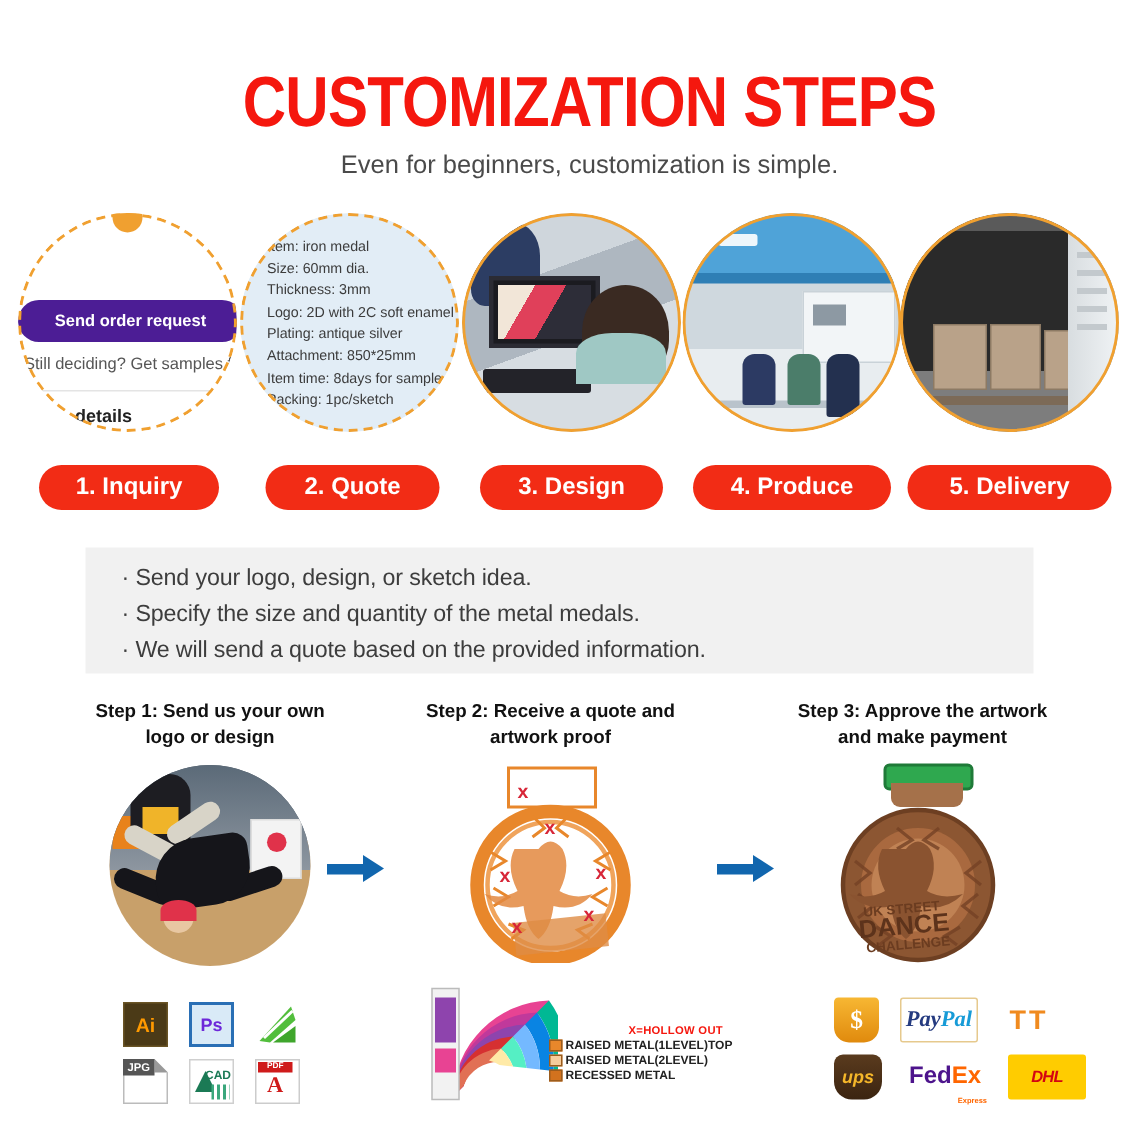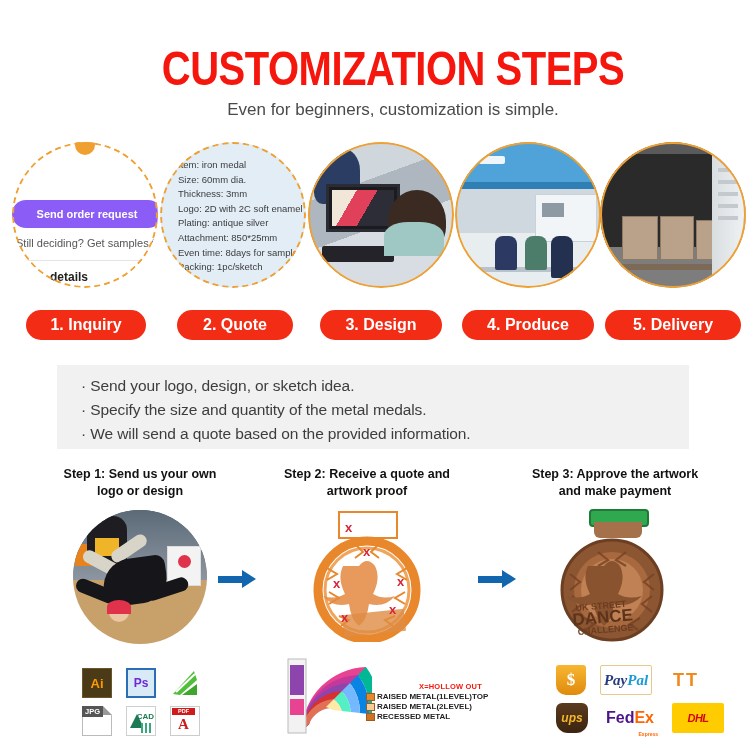--- a/index.html
+++ b/index.html
@@ -38,21 +38,21 @@
   .circ-dot {
     position: absolute; top: -7px; left: 50%; margin-left: -10px;
     width: 20px; height: 20px; border-radius: 50%; background: #F0A030; z-index: 5;
   }
   .circ-img { position: absolute; inset: 0; overflow: hidden; border-radius: 50%; }
 
   
   .inq { position: absolute; inset: 0; background: #fff; }
   .inq-btn {
     position: absolute; left: 0px; top: 58px; width: 150px; height: 28px;
-    background: #8b5cf6; border-radius: 14px; color: #fff;
+    background: #4c1d95; border-radius: 14px; color: #fff;
     font-size: 11px; font-weight: bold; line-height: 28px; text-align: center;
   }
   .inq-txt {
     position: absolute; left: 4px; top: 95px; width: 150px;
     font-size: 11px; color: #555; white-space: nowrap;
   }
   .inq-rule { position: absolute; left: 10px; top: 118px; width: 120px; height: 1px; background: #e4e4e4; }
   .inq-det {
     position: absolute; left: 38px; top: 128px; font-size: 12px;
     font-weight: bold; color: #222;
@@ -243,21 +243,21 @@
       <div class="circ">
         <div class="circ-img">
           <div class="qt">
             <ul>
               <li>Item: iron medal</li>
               <li>Size: 60mm dia.</li>
               <li>Thickness: 3mm</li>
               <li>Logo: 2D with 2C soft enamel</li>
               <li>Plating: antique silver</li>
               <li>Attachment: 850*25mm</li>
-              <li>Even time: 8days for sample</li>
+              <li>Item time: 8days for sample</li>
               <li>Packing: 1pc/sketch</li>
             </ul>
           </div>
         </div>
         <div class="circ-ring"></div>
       </div>
       <div class="pill" style="left:17px; width:116px;">2. Quote</div>
     </div>
 
     <div class="step" style="left:308px;">

